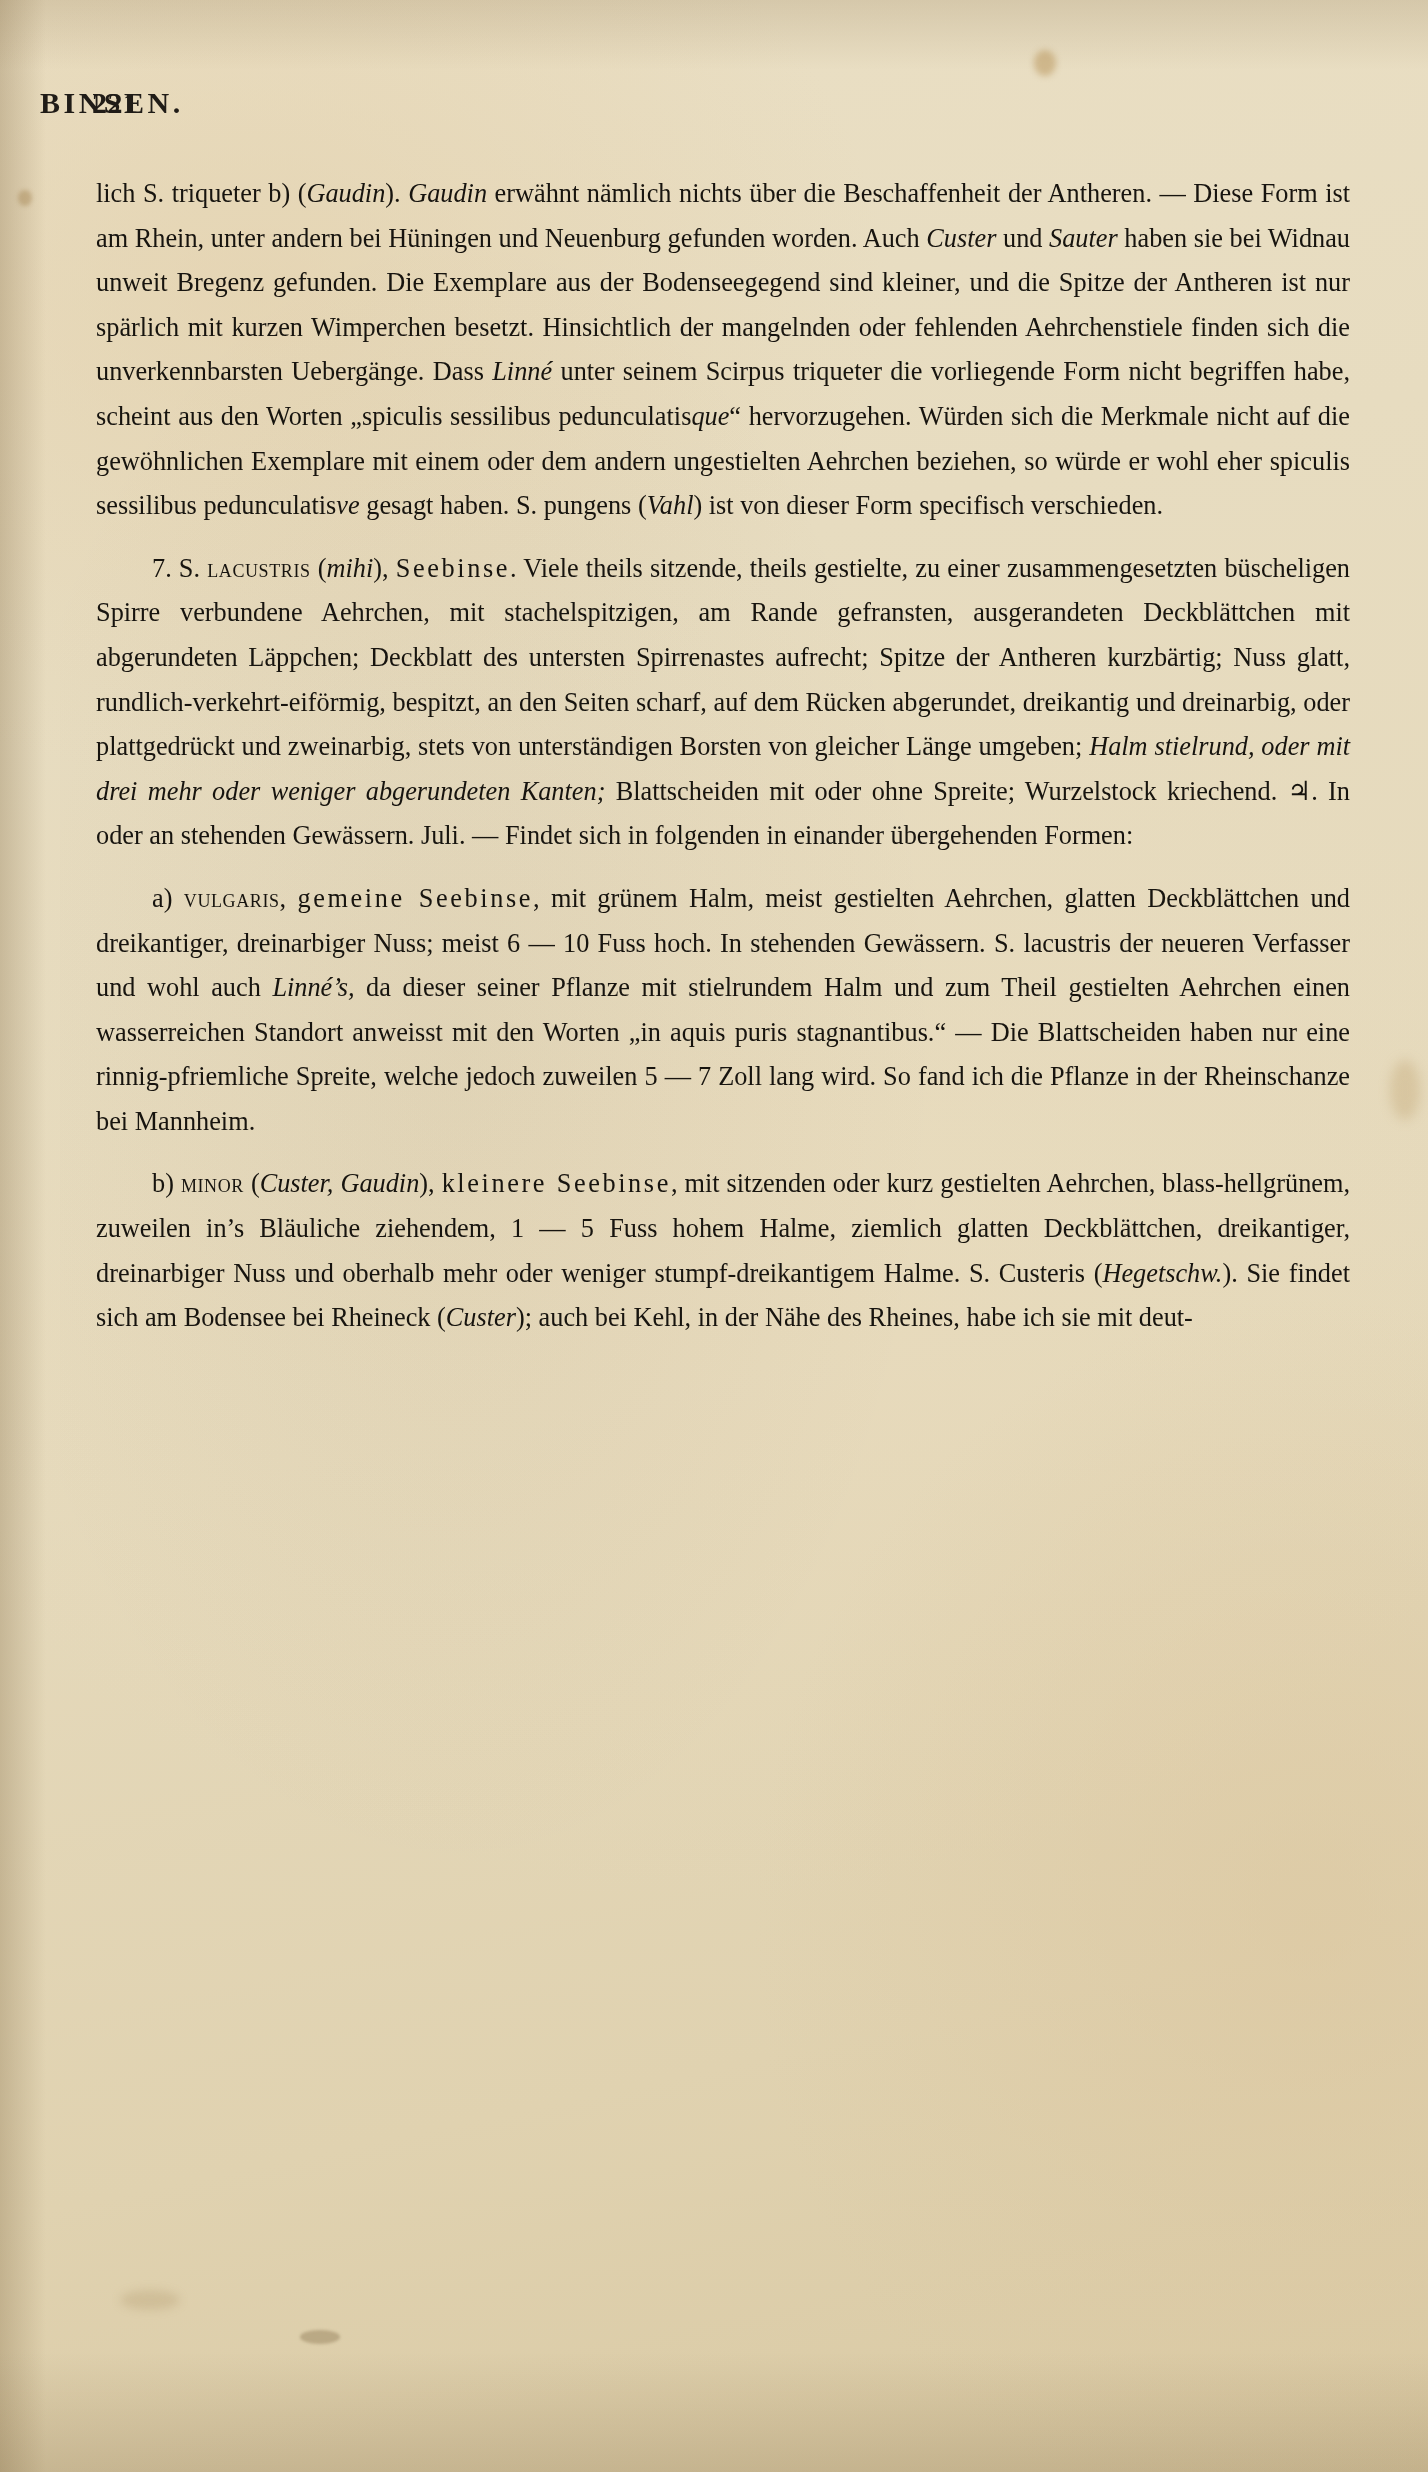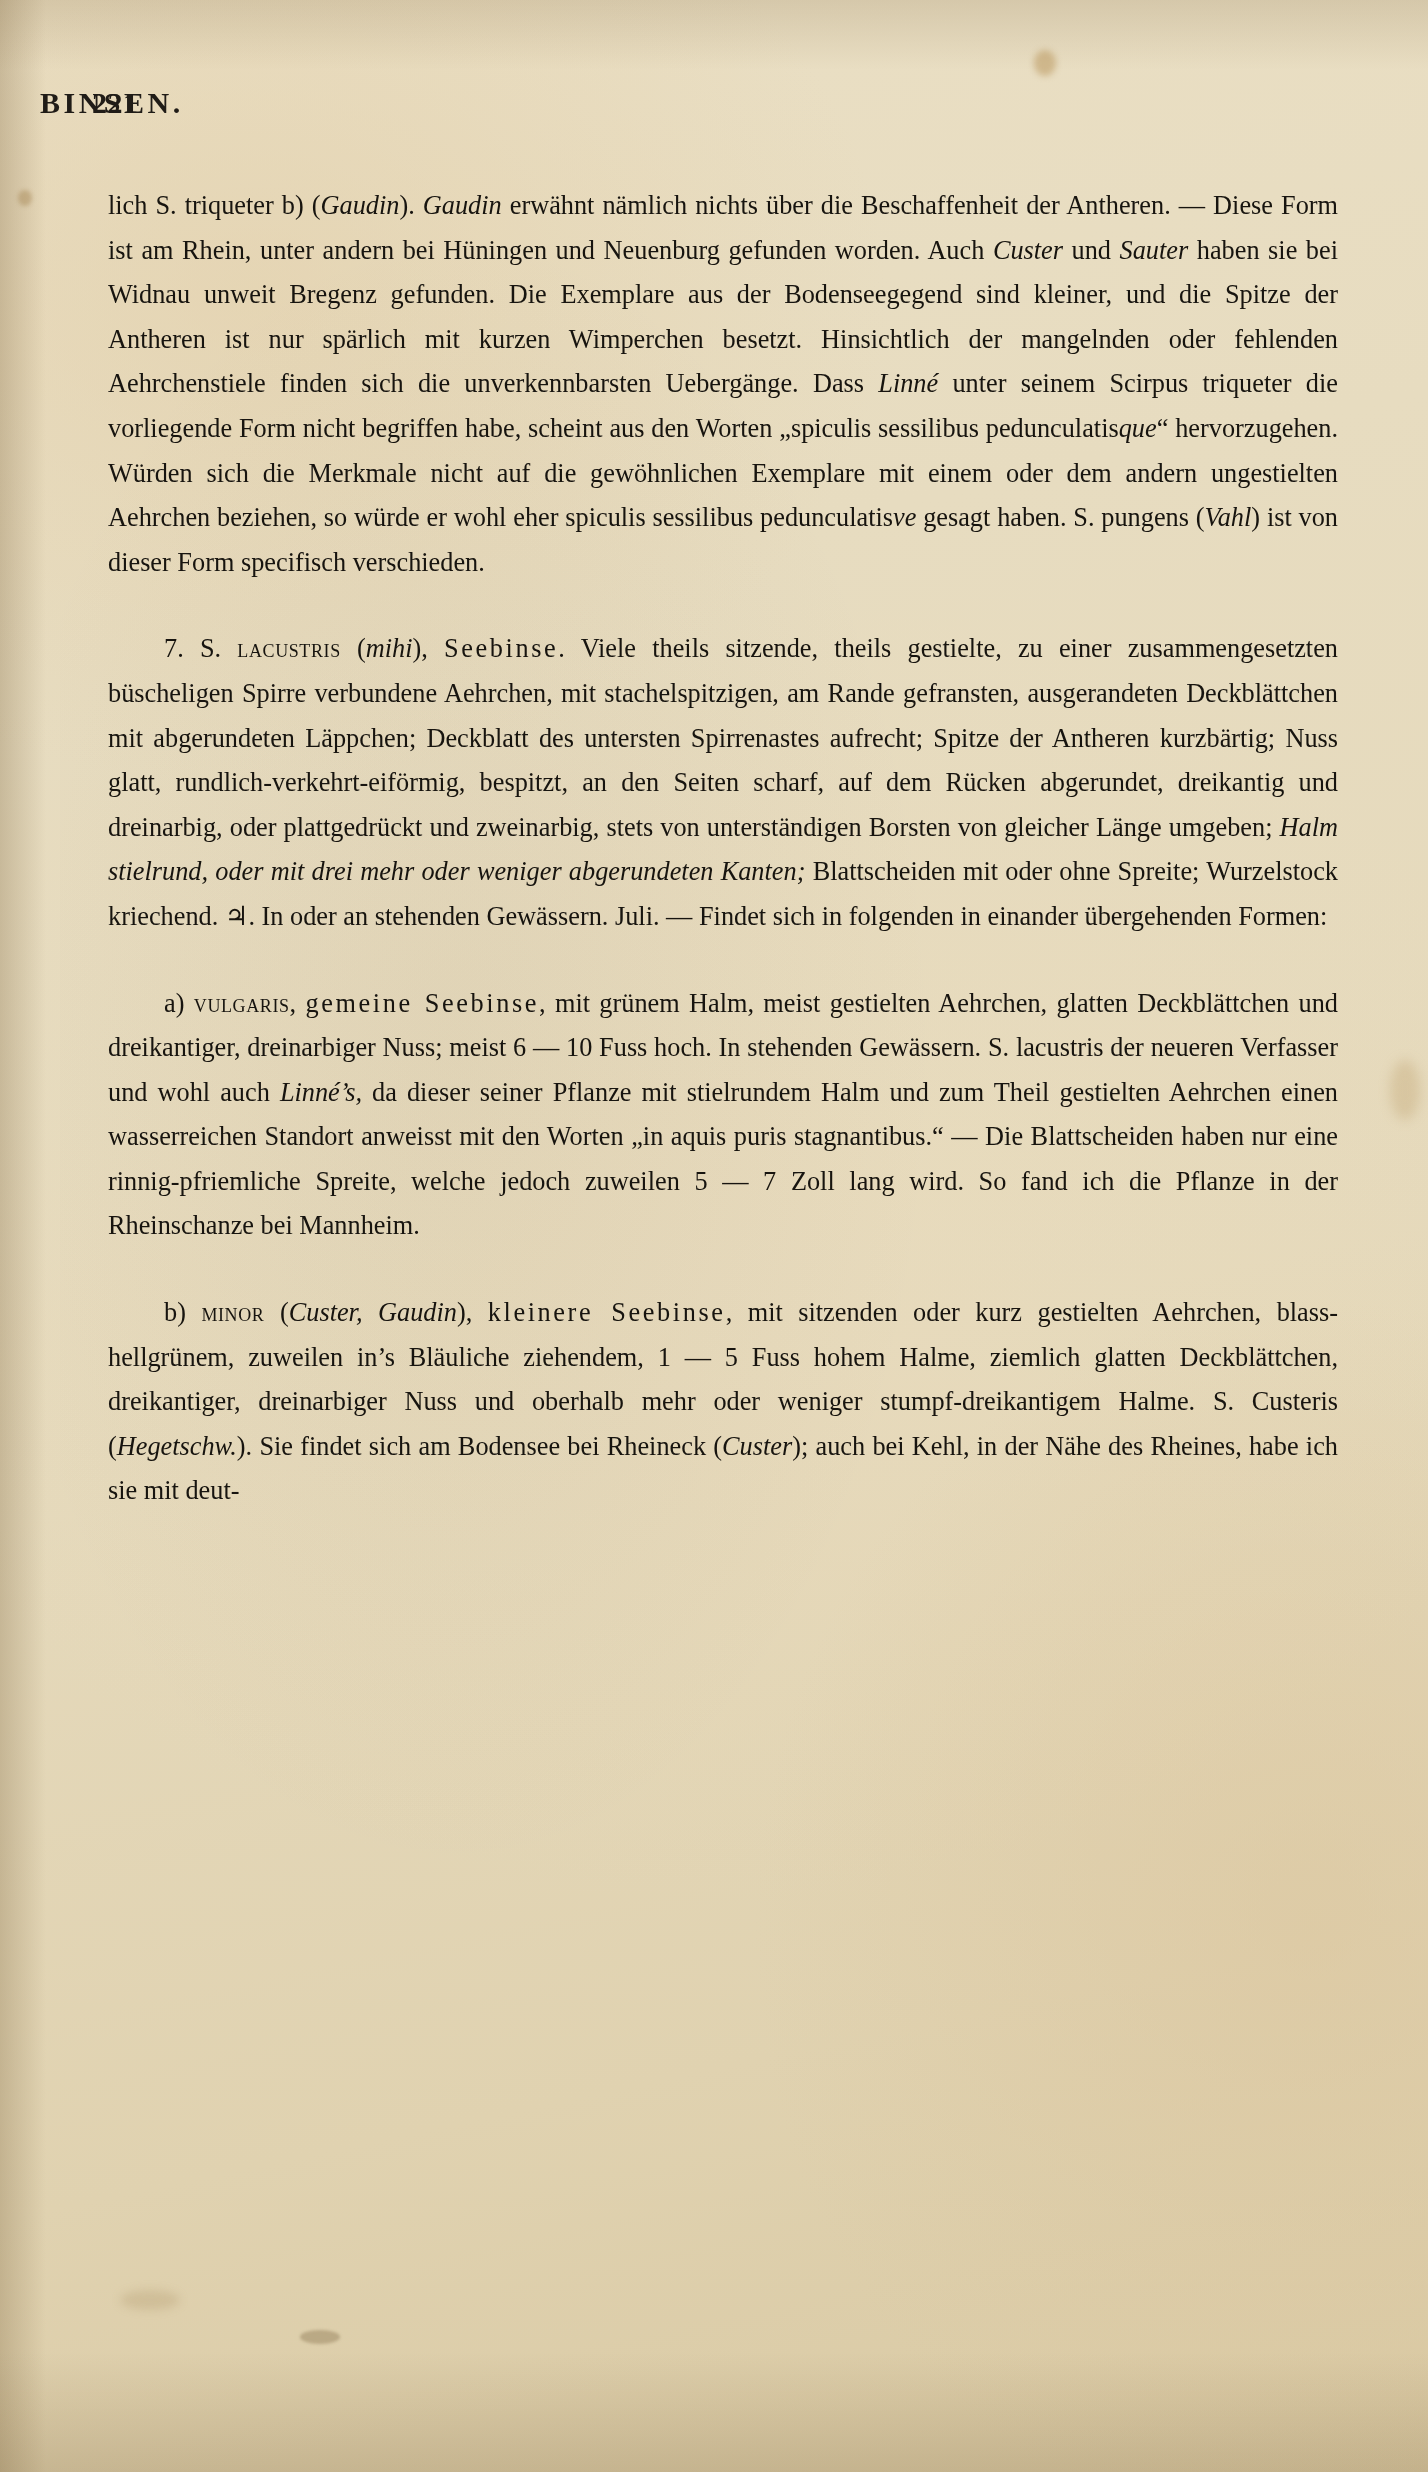--- a/index.html
+++ b/index.html
@@ -82,21 +82,21 @@
     top: 168px;
     width: 1262px;
     font-size: 26.3px;
     line-height: 44.6px;
     text-align: justify;
     text-justify: inter-word;
     color: #17140f;
     -webkit-font-smoothing: antialiased;
   }
   .body-text p {
-    margin: 16px;
+    margin: 4px;
   }
   .para-indent {
     text-indent: 56px;
     font-family: Liberation Serif, serif;
   }
   .gap { height: 10px; }
 
   i, .it { font-style: italic; }
   .sc {
     font-variant: small-caps;

